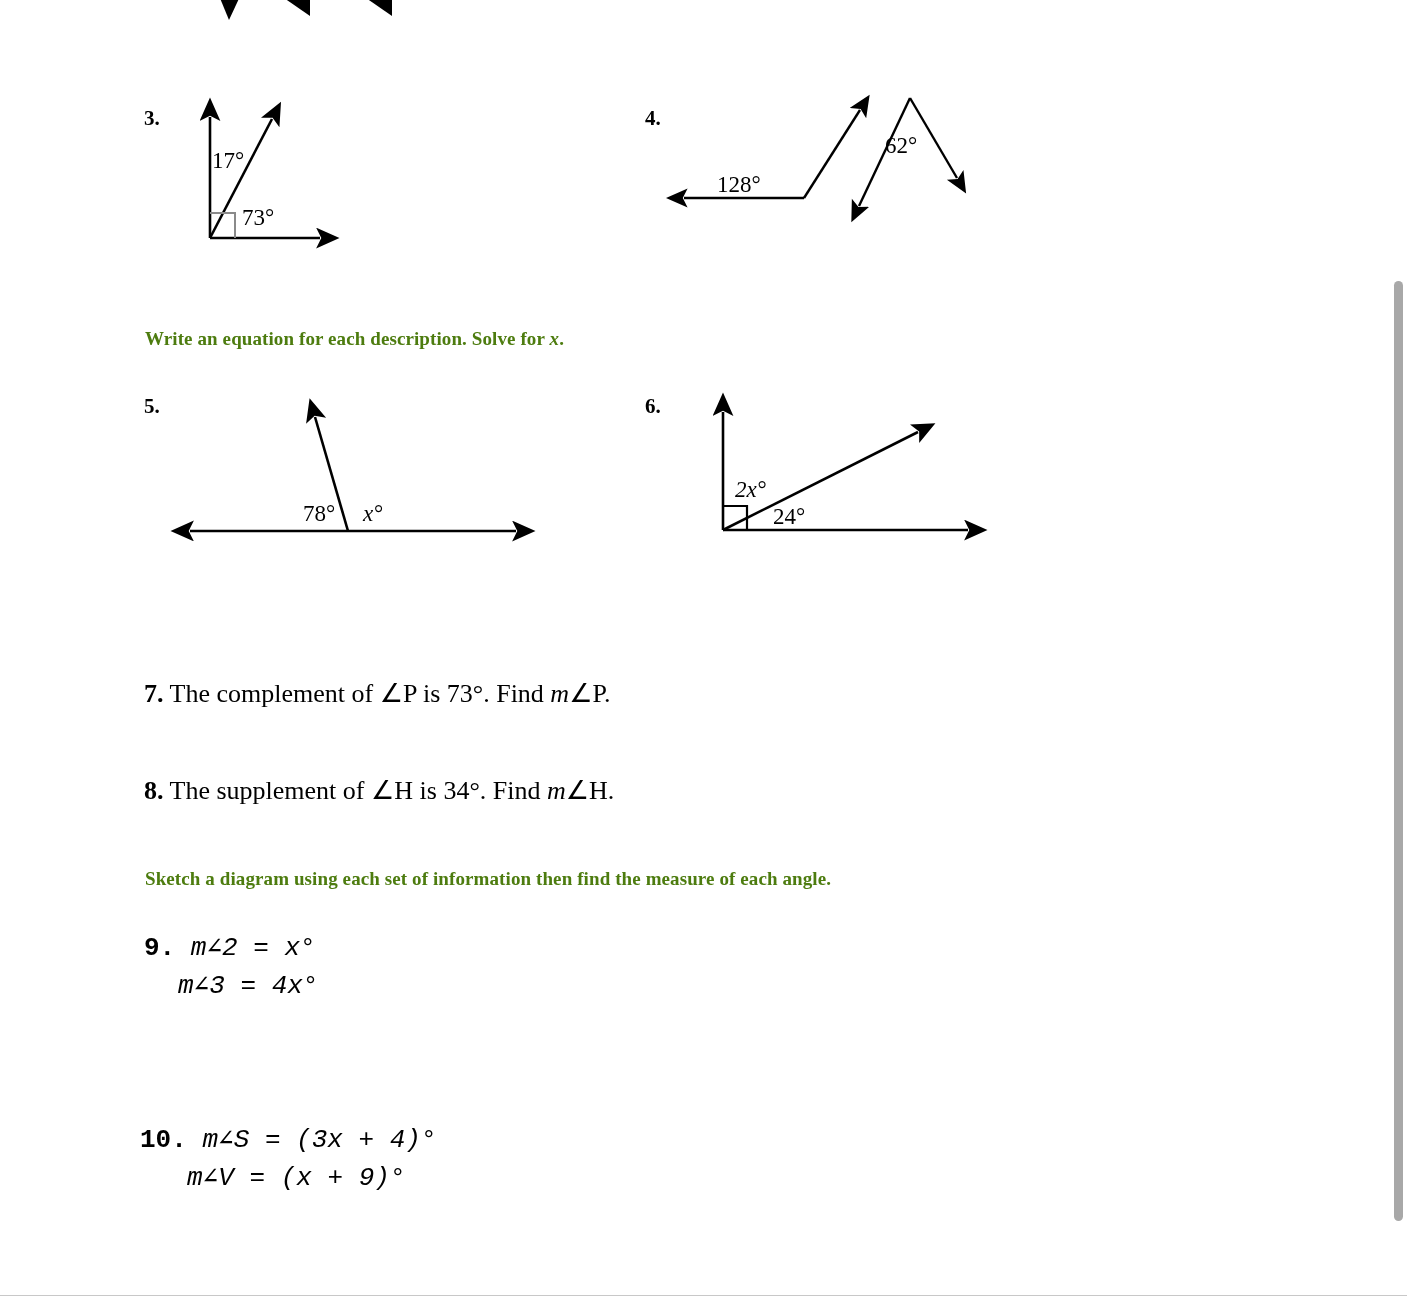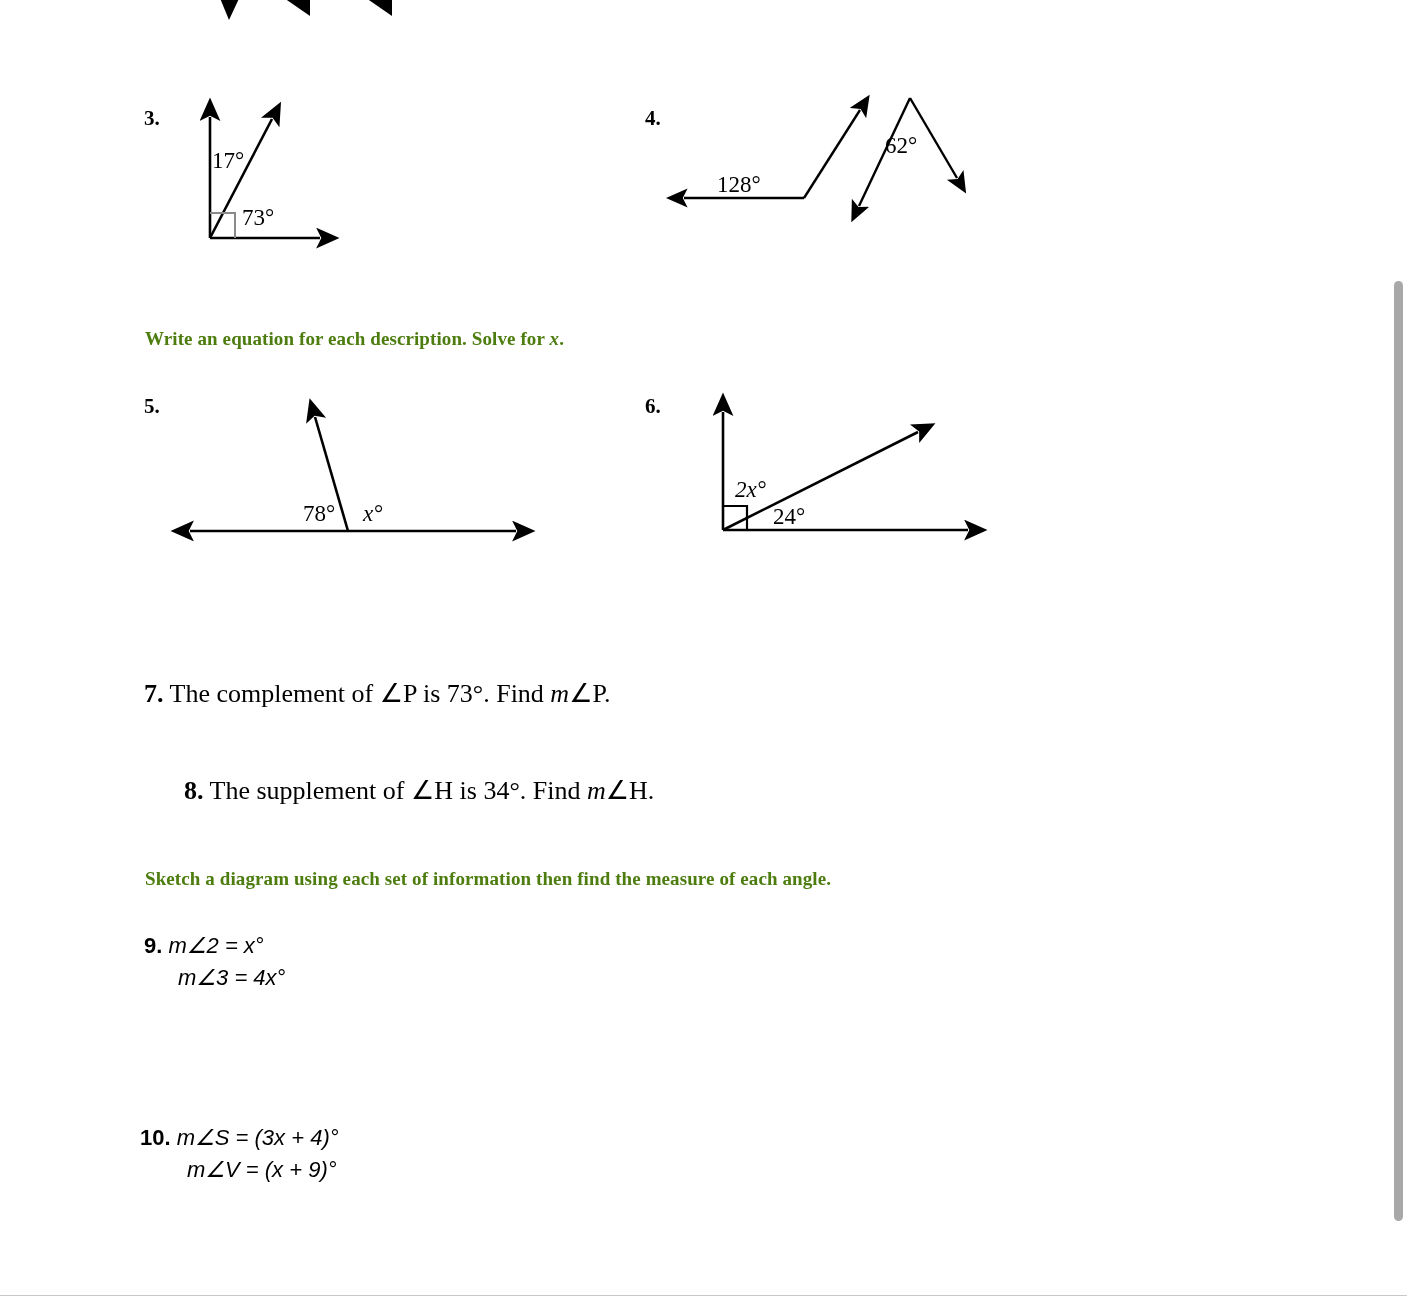--- a/index.html
+++ b/index.html
@@ -55,22 +55,22 @@
   }
   .bodytext .num {
     font-weight: bold;
   }
   .mi {            
     font-style: italic;
   }
 
   
   .mathblock {
-    font-family: Liberation Sans, sans-serif;
-    font-size: 22px;
+    font-family: Liberation Mono, monospace;
+    font-size: 26px;
     color: #000;
     white-space: nowrap;
   }
   .mathblock .line { line-height: 1.45; }
   .mathblock .lead { font-weight: bold; }
 
   
   .diagram { position: absolute; }
   .diagram svg { display: block; overflow: visible; }
   .lbl {
@@ -191,21 +191,21 @@
       <text class="lbl lbl-i" x="35" y="99">2x°</text>
       <text class="lbl" x="73" y="126">24°</text>
     </svg>
   </div>
 
   <div class="bodytext abs" style="left:144px; top:678px;">
     <span class="num">7.</span>
     <span>The complement of ∠P is 73°.  Find </span><span class="mi">m</span><span>∠P.</span>
   </div>
 
-  <div class="bodytext abs" style="left:144px; top:775px;margin-left:40px;">
+  <div class="bodytext abs" style="left:144px; top:775px;">
     <span class="num">8.</span>
     <span>The supplement of ∠H is 34°.  Find </span><span class="mi">m</span><span>∠H.</span>
   </div>
 
   <div class="instruction abs" style="left:145px; top:868px;">Sketch a diagram using each set of information then find the measure of each angle.</div>
 
   <div class="mathblock abs" style="left:144px; top:930px;">
     <div class="line">
       <span class="lead">9.</span>
       <span class="mi">m∠2 = x°</span>

